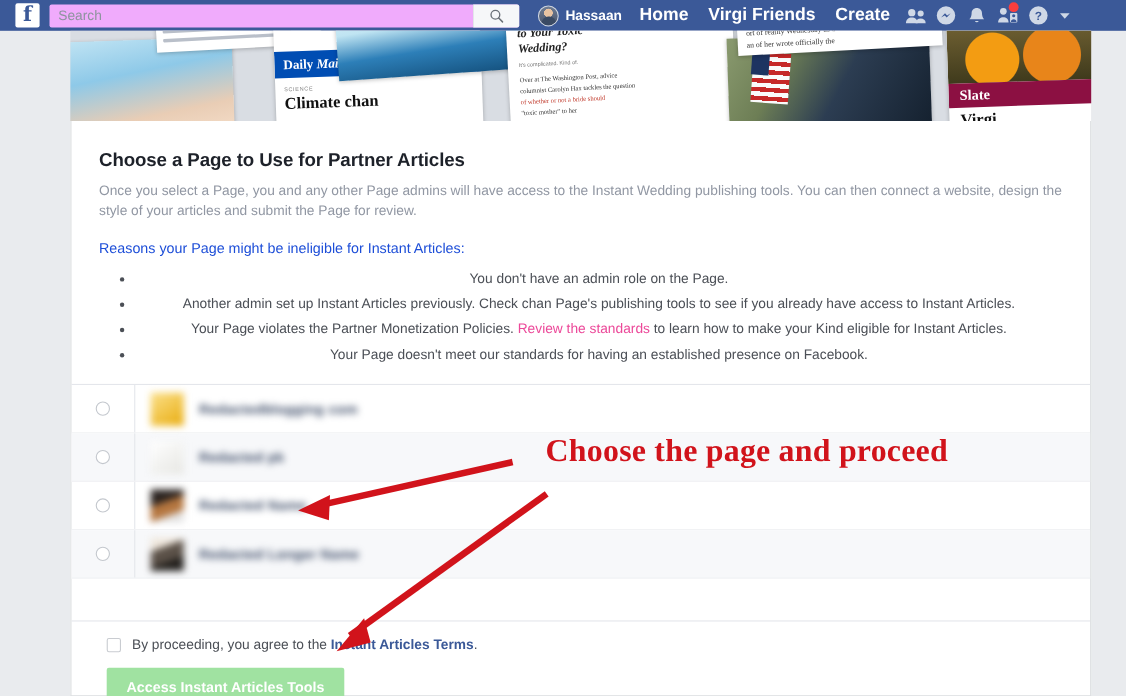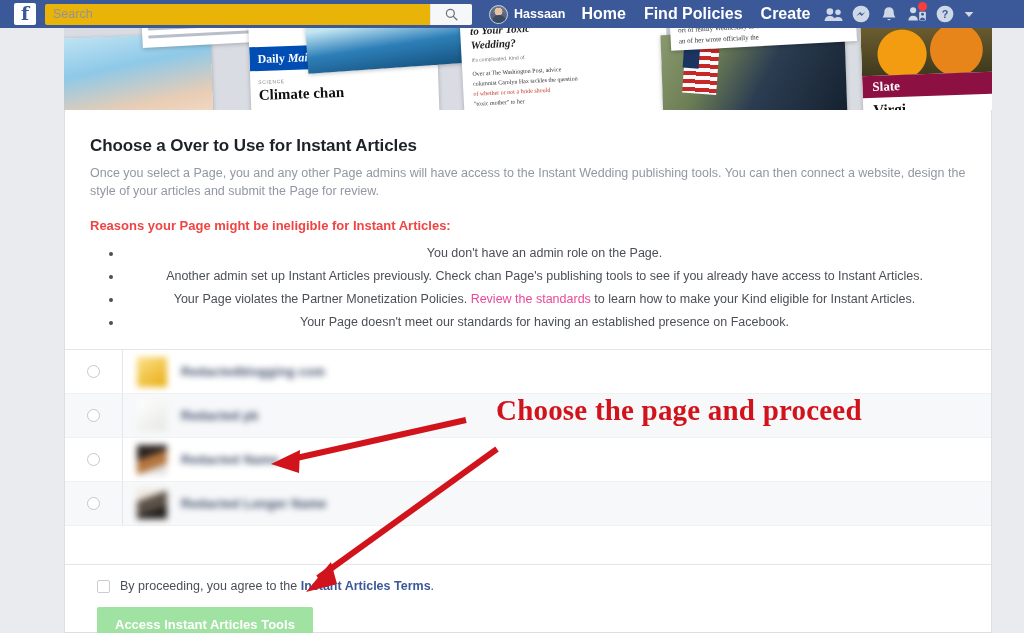--- a/index.html
+++ b/index.html
@@ -29,21 +29,21 @@
     text-align: center;
     border-radius: 2px;
     margin-left: 8px;
     display: flex; align-items: center; justify-content: center;
     padding-bottom: 2px;
   }
   .search-wrap {
     position: relative;
     margin-left: 9px;
     width: 427px; height: 21px;
-    background: #eab308;
+    background: #f0abfc;
     border-radius: 2px;
     display: flex; align-items: center;
   }
   .search-input {
     border: none; outline: none;
     height: 19px; width: 380px;
     margin-left: 8px;
     font-family: "Liberation Sans", sans-serif;
     font-size: 12.5px;
     color: #4b4f56;
@@ -141,21 +141,21 @@
     padding-top: 26px;
     letter-spacing: -.1px;
   }
   .page-sub {
     font-size: 12.5px; color: #9197a3;
     line-height: 18px;
     margin-top: 8px;
     max-width: 880px;
   }
   .reasons-title {
-    font-size: 13px; font-weight: bold; color: #ef4444;
+    font-size: 13px; font-weight: normal; color: #1d4ed8;
     margin-top: 18px;
   }
   ul.reasons {
     margin-top: 9px; padding-left: 33px;
   }
   ul.reasons li {
     font-size: 12.5px; color: #4b4f56;
     line-height: 23px;
     list-style: disc;
     text-align: center;
@@ -278,21 +278,21 @@
     </div>
   </div>
 
   <div class="nav-right">
     <div class="nav-profile">
       <div class="avatar"></div>
       <span class="nav-name">Hassaan</span>
     </div>
 
     <div class="nav-link">Home</div>
-    <div class="nav-link">Find Policies</div>
+    <div class="nav-link">Virgi Friends</div>
     <div class="nav-link">Create</div>
 
     <div class="nav-icon">
       <svg width="19" height="15" viewBox="0 0 20 15">
         <circle cx="6.2" cy="4.4" r="3.5" fill="#cfd8e6"></circle>
         <path d="M0.6 14.4c0-3.4 2.5-5.3 5.6-5.3s5.6 1.9 5.6 5.3z" fill="#cfd8e6"></path>
         <circle cx="14.7" cy="5.2" r="2.9" fill="#cfd8e6"></circle>
         <path d="M9.9 14.4c0-2.9 2.1-4.4 4.8-4.4s4.8 1.5 4.8 4.4z" fill="#cfd8e6"></path>
       </svg>
     </div>
@@ -396,21 +396,21 @@
                 color:#fff;font-family:'Liberation Serif',serif;font-weight:bold;font-size:13px;
                 padding-left:10px;line-height:22px;">Slate</div>
     <div style="position:absolute;left:10px;top:78px;font-family:'Liberation Serif',serif;
                 font-size:15px;font-weight:bold;color:#111;">Virgi</div>
   </div>
 </div>
 
 <div class="content-card">
 
   <div class="sec-pad">
-    <div class="page-title">Choose a Over to Use for Instant Articles</div>
+    <div class="page-title">Choose a Page to Use for Partner Articles</div>
     <div class="page-sub">Once you select a Page, you and any other Page admins will have access to the Instant Wedding publishing tools. You can then connect a website, design the style of your articles and submit the Page for review.</div>
     <div class="reasons-title">Reasons your Page might be ineligible for Instant Articles:</div>
 
     <ul class="reasons">
       <li>
         <span>You don't have an admin role on the Page.</span>
       </li>
       <li>
         <span>Another admin set up Instant Articles previously. Check chan Page's publishing tools to see if you already have access to Instant Articles.</span>
       </li>

